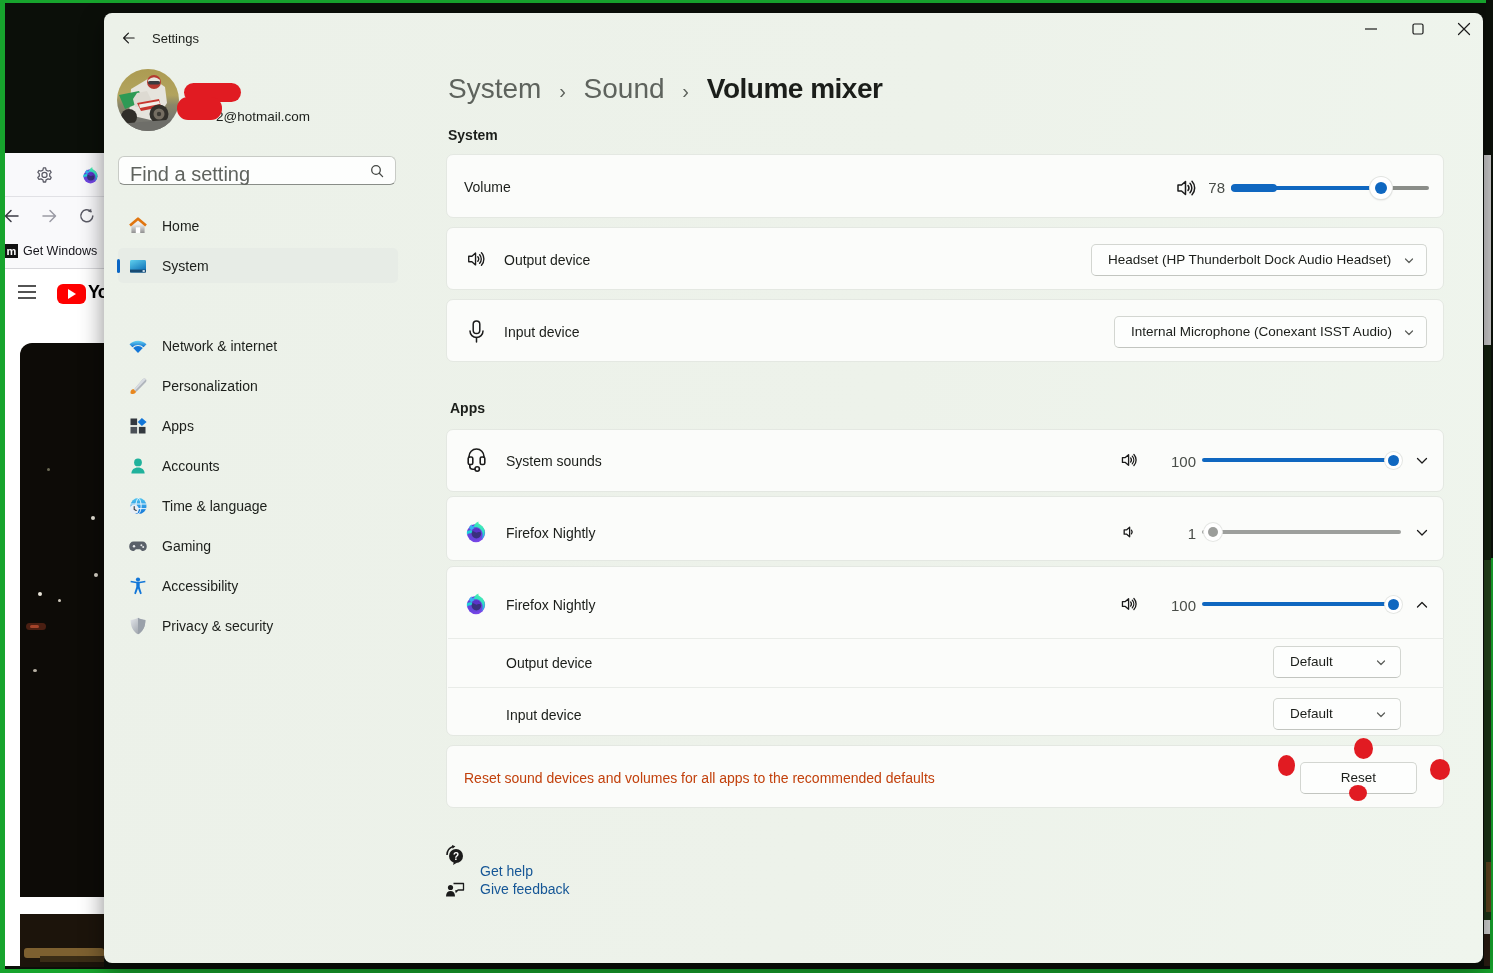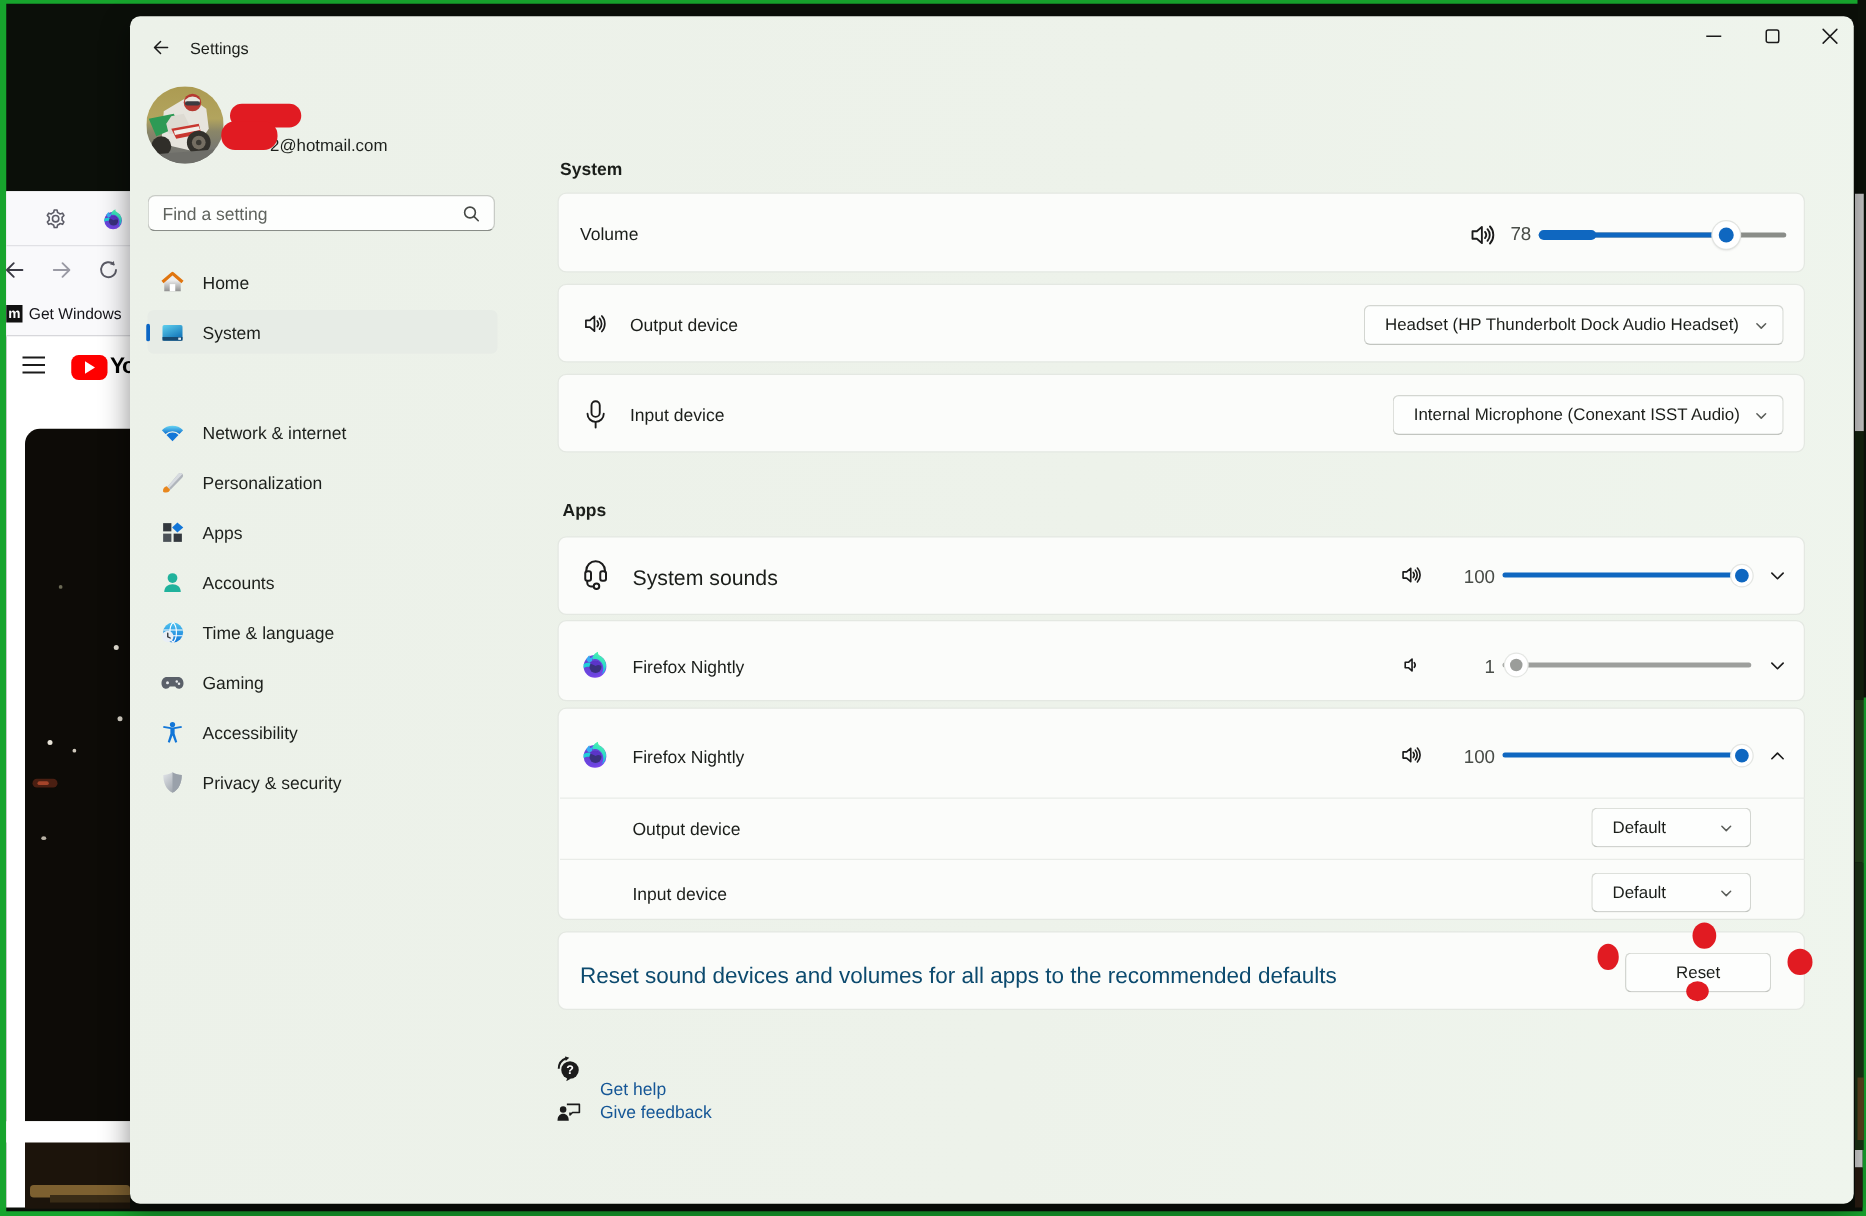--- a/index.html
+++ b/index.html
@@ -167,21 +167,21 @@
       <circle cx="12" cy="48" r="8" fill="#302e29"></circle>
       <path d="M0 55 L62 50 L62 62 L0 62 Z" fill="#6e6e69"></path>
     </svg>
   </div>
 
   <div class="abs" style="left:112px;top:96px;font-size:13.5px;color:#1d201c;">2@hotmail.com</div>
   <div class="abs" style="left:80px;top:70px;width:57px;height:19px;background:#e11b22;border-radius:10px;"></div>
   <div class="abs" style="left:73px;top:84px;width:45px;height:23px;background:#e11b22;border-radius:11px;"></div>
 
   <div class="abs" style="left:14px;top:143px;width:278px;height:29px;background:#fdfefd;border:1px solid #c8cbc6;border-bottom-color:#898d88;border-radius:6px;box-sizing:border-box;">
-    <div class="abs" style="left:11px;top:6px;font-size:14px;color:#5f635e;">Find a setting</div>
+    <div class="abs" style="left:11px;top:6px;font-size:20px;color:#5f635e;">Find a setting</div>
     <svg class="abs" style="right:11px;top:7px" width="14" height="14" viewBox="0 0 14 14">
       <circle cx="6" cy="6" r="4.3" stroke="#454845" stroke-width="1.3" fill="none"></circle>
       <path d="M9.3 9.3 L12.6 12.6" stroke="#454845" stroke-width="1.3" stroke-linecap="round"></path>
     </svg>
   </div>
 
   <div class="abs navitem" style="top:195px;">
     <svg class="ic" viewBox="0 0 20 20">
       <defs>
           <linearGradient id="homeg" x1="0" y1="0.35" x2="0" y2="1">
@@ -285,20 +285,27 @@
     <span class="lbl">Privacy &amp; security</span>
   </div>
   <div class="abs navitem" style="top:555px;">
     <svg class="ic" viewBox="0 0 20 20">
       <circle cx="10" cy="3.6" r="2.1" fill="#1276d8"></circle>
       <path d="M2.5 6.2 L8.3 7.2 L8.3 11 L6.2 17.5 L7.8 18.2 L10 12.4 L12.2 18.2 L13.8 17.5 L11.7 11 L11.7 7.2 L17.5 6.2 L17.2 4.8 L10 6 L2.8 4.8 Z" fill="#1276d8"></path>
     </svg>
     <span class="lbl">Accessibility</span>
   </div>
 
+  <div class="abs" style="left:344px;top:60px;font-size:28px;color:#1b1e1a;">
+    <span style="color:#5e635d;">System</span>
+    <span style="color:#5e635d;font-size:20px;padding:0 10px;">›</span>
+    <span style="color:#5e635d;">Sound</span>
+    <span style="color:#5e635d;font-size:20px;padding:0 10px;">›</span>
+    <span style="font-weight:bold;letter-spacing:-0.5px;">Volume mixer</span>
+  </div>
   <div class="abs" style="left:344px;top:114px;font-size:14px;font-weight:bold;color:#1b1e1a;">System</div>
 
   <div class="abs card" style="top:141px;height:64px;">
     <div class="abs" style="left:17px;top:24px;font-size:14px;color:#1b1e1a;">Volume</div>
     <svg class="abs" style="left:728px;top:22px" width="22" height="22" viewBox="0 0 22 22">
       <path d="M3 8 L6.5 8 L10.5 4.5 L10.5 17.5 L6.5 14 L3 14 Z" fill="none" stroke="#1b1b1b" stroke-width="1.5" stroke-linejoin="round"></path>
       <path d="M13 8.5 A4 4 0 0 1 13 13.5 M15 6.3 A7 7 0 0 1 15 15.7 M17 4.2 A10 10 0 0 1 17 17.8" stroke="#1b1b1b" stroke-width="1.5" fill="none" stroke-linecap="round"></path>
     </svg>
     <div class="abs" style="left:756px;top:24px;width:22px;text-align:right;font-size:15px;color:#494d48;">78</div>
     <div class="abs track" style="left:784px;top:31px;width:198px;background:#8a8d88;"></div>
@@ -340,21 +347,21 @@
   <div class="abs" style="left:346px;top:387px;font-size:14px;font-weight:bold;color:#1b1e1a;">Apps</div>
 
   <div class="abs card" style="top:416px;height:63px;">
     <svg class="abs" style="left:20px;top:17px" width="19" height="25" viewBox="0 0 19 25">
       <path d="M2 11 L2 9.5 A7.5 7.5 0 0 1 17 9.5 L17 11" stroke="#1b1b1b" stroke-width="1.6" fill="none"></path>
       <rect x="1.2" y="10" width="4.6" height="7.5" rx="1.6" stroke="#1b1b1b" stroke-width="1.6" fill="none"></rect>
       <rect x="13.2" y="10" width="4.6" height="7.5" rx="1.6" stroke="#1b1b1b" stroke-width="1.6" fill="none"></rect>
       <path d="M2.8 17.5 L2.8 19.2 A3 3 0 0 0 5.8 22.2 L8.2 22.2" stroke="#1b1b1b" stroke-width="1.6" fill="none"></path>
       <circle cx="10.2" cy="22" r="2.2" stroke="#1b1b1b" stroke-width="1.6" fill="none"></circle>
     </svg>
-    <div class="abs" style="left:59px;top:23px;font-size:17px;color:#1b1e1a;">System sounds</div>
+    <div class="abs" style="left:59px;top:23px;font-size:14px;color:#1b1e1a;">System sounds</div>
     <svg class="abs" style="left:673px;top:21px" width="18" height="18" viewBox="0 0 22 22">
       <path d="M3 8 L6.5 8 L10.5 4.5 L10.5 17.5 L6.5 14 L3 14 Z" fill="none" stroke="#1b1b1b" stroke-width="1.6" stroke-linejoin="round"></path>
       <path d="M13 8.5 A4 4 0 0 1 13 13.5 M15 6.3 A7 7 0 0 1 15 15.7 M17 4.2 A10 10 0 0 1 17 17.8" stroke="#1b1b1b" stroke-width="1.6" fill="none" stroke-linecap="round"></path>
     </svg>
     <div class="abs" style="left:714px;top:23px;width:35px;text-align:right;font-size:15px;color:#494d48;">100</div>
     <div class="abs track" style="left:755px;top:28px;width:199px;background:#0f67c0;"></div>
     <div class="abs" style="left:938px;top:22px;width:17px;height:17px;border-radius:50%;background:#fff;box-shadow:0 0 0 1px #e4e6e3;"></div>
     <div class="abs" style="left:941px;top:25px;width:11px;height:11px;border-radius:50%;background:#0f67c0;"></div>
     <svg class="abs" style="left:969px;top:25px" width="12" height="12" viewBox="0 0 12 12">
       <path d="M1.5 3.5 L6 8 L10.5 3.5" stroke="#1b1b1b" stroke-width="1.3" fill="none" stroke-linecap="round" stroke-linejoin="round"></path>
@@ -407,21 +414,21 @@
     <div class="abs" style="left:59px;top:140px;font-size:14px;color:#1b1e1a;">Input device</div>
     <div class="ddbtn" style="left:826px;top:131px;width:128px;height:32px;">
       <div class="abs" style="left:16px;top:7px;">Default</div>
       <svg class="abs" style="right:14px;top:11px" width="10" height="10" viewBox="0 0 10 10">
         <path d="M1.5 3 L5 6.5 L8.5 3" stroke="#5a5d59" stroke-width="1.2" fill="none" stroke-linecap="round" stroke-linejoin="round"></path>
       </svg>
     </div>
   </div>
 
   <div class="abs card" style="top:732px;height:63px;">
-    <div class="abs" style="left:17px;top:24px;font-size:18px;color:#0c4a6e;">Reset sound devices and volumes for all apps to the recommended defaults</div>
+    <div class="abs" style="left:17px;top:24px;font-size:14px;color:#c2410c;">Reset sound devices and volumes for all apps to the recommended defaults</div>
     <div class="ddbtn" style="left:853px;top:16px;width:117px;height:32px;text-align:center;">
       <div style="margin-top:7px;">Reset</div>
     </div>
   </div>
 
   <div class="reddot" style="left:1174px;top:742px;width:17px;height:21px;"></div>
   <div class="reddot" style="left:1250px;top:725px;width:19px;height:21px;"></div>
   <div class="reddot" style="left:1326px;top:746px;width:20px;height:21px;"></div>
   <div class="reddot" style="left:1245px;top:772px;width:18px;height:16px;"></div>
 

